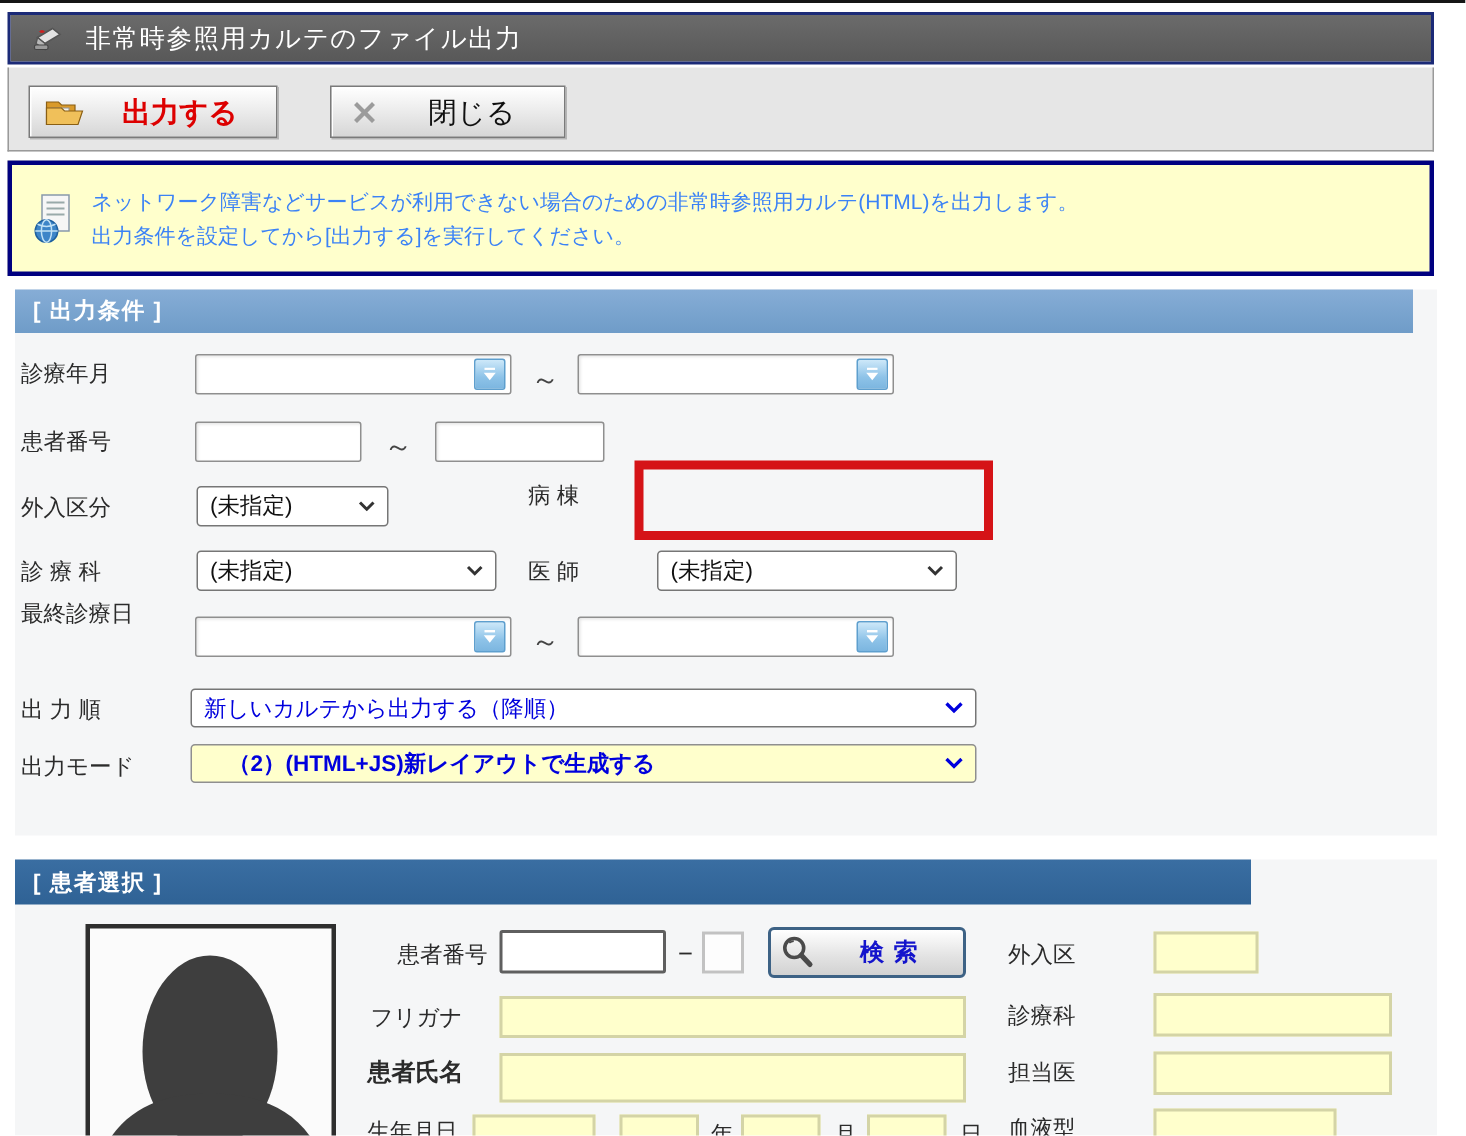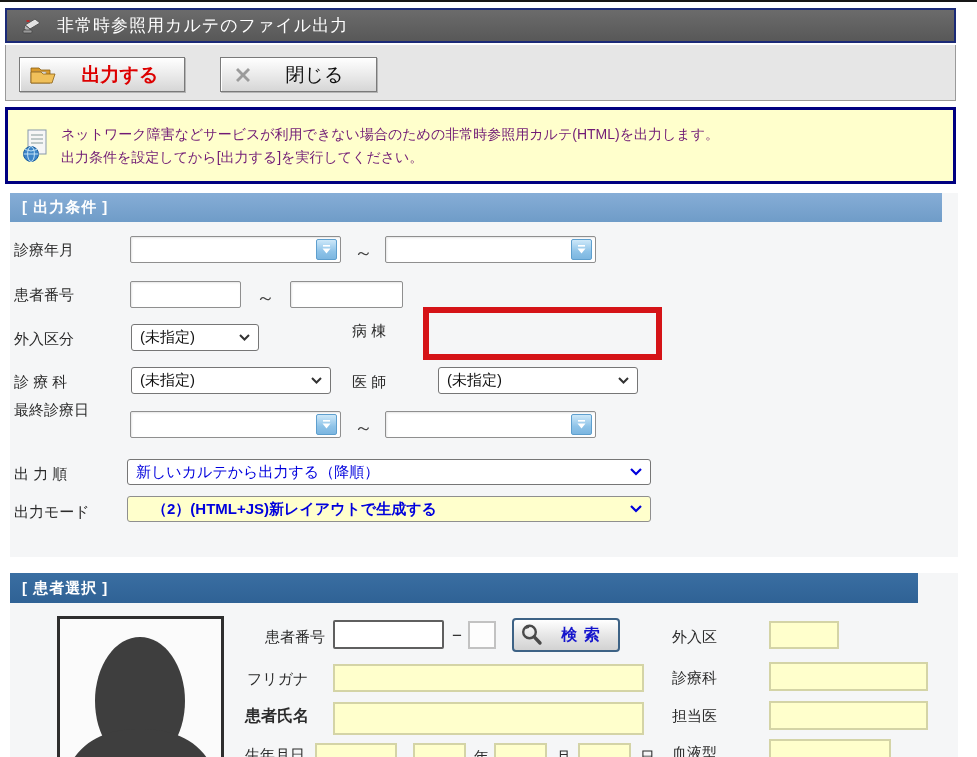--- a/index.html
+++ b/index.html
@@ -18,21 +18,21 @@
              border-left:1px solid #9a9a9a; border-right:1px solid #9a9a9a; border-bottom:1px solid #9a9a9a; }
   .tbtn { position:absolute; display:flex; align-items:center; cursor:pointer;
           background:linear-gradient(#ffffff,#e9e9e9 55%,#d6d6d6); border:1px solid #7a7a7a;
           box-shadow:inset 1px 1px 0 #fff, 1px 1px 0 #b5b5b5; font-family:inherit; }
   .tbtn .blab { flex:1; text-align:center; font-size:19px; font-weight:bold; }
   .red { color:#dd0000; }
   .blk { color:#101010; }
 
   .notice { left:5px; top:107px; width:951px; height:77px; background:#ffffcc; border:3px solid #000080;
             display:flex; align-items:center; }
-  .notice .ntext { font-size:14px; color:#701a75; line-height:23px; margin-left:12px; }
+  .notice .ntext { font-size:14px; color:#3b82f6; line-height:23px; margin-left:12px; }
   .nicon { margin-left:14px; display:flex; flex:0 0 auto; }
 
   .sec-bg { background:#f5f6f7; }
   .sechdr { height:29px; color:#fff; font-size:15px; font-weight:bold; display:flex; align-items:center;
             padding-left:12px; letter-spacing:1px; }
   .hdr1 { background:linear-gradient(#86add6,#6f9cc8); }
   .hdr2 { background:linear-gradient(#3a6ea2,#2f6295); }
 
   .lbl { font-size:15px; color:#2b2b2b; white-space:pre; line-height:18px; }
   .winp { background:#fff; border:1px solid #8f8f8f; border-radius:2px;
@@ -44,21 +44,21 @@
   .tilde { font-size:19px; color:#444; }
   .sel { background:#fff; border:1px solid #767676; border-radius:3px; display:flex; align-items:center;
          justify-content:space-between; padding:0 8px; font-size:15px; color:#111; cursor:pointer; }
   .sel .sv { white-space:pre; }
   .bluesel { color:#0000dd; }
   .modesel { background:#ffffcc; border:1px solid #8f8f8f; font-weight:bold; }
   .ylw { background:#ffffcc; border:2px solid #d4d4a6; }
   .redbox { border:6px solid #d51317; background:transparent; }
 
   .avatar { left:57px; top:616px; width:167px; height:145px; background:#fbfbfb; border:3px solid #2e2e2e; overflow:hidden; }
-  .search { left:512px; top:618px; width:108px; height:34px; display:flex; align-items:center; cursor:pointer;
+  .search { left:512px; top:618px; width:132px; height:34px; display:flex; align-items:center; cursor:pointer;
             background:linear-gradient(#ffffff,#e2e2e2 60%,#d2d2d2); border:2px solid #3d6285; border-radius:4px;
             font-family:inherit; }
   .search .slab { flex:1; text-align:center; font-size:16px; font-weight:bold; color:#1414cc; letter-spacing:1px; }
   .bold { font-weight:bold; }
 </style>
 </head>
 <body>
 
 <div class="page">
 
@@ -204,21 +204,21 @@
 
   <span class="abs lbl" style="left:14px; top:503px;">出力モード</span>
   <div class="abs sel bluesel modesel" style="left:127px; top:496px; width:524px; height:26px; padding-left:24px;">
     <span class="sv">（2）(HTML+JS)新レイアウトで生成する</span>
     <svg width="12" height="8" viewBox="0 0 12 8">
         <polyline points="1,1 6,6 11,1" fill="none" stroke="#0000dd" stroke-width="2.2"></polyline>
       </svg>
   </div>
 
   <div class="abs sec-bg" style="left:10px; top:573px; width:948px; height:184px;">
-    <div class="sechdr hdr2" style="width:908px; height:30px;">[ 患者選択 ]</div>
+    <div class="sechdr hdr2" style="width:824px; height:30px;">[ 患者選択 ]</div>
   </div>
 
   <div class="abs avatar">
     <svg width="161" height="139" viewBox="0 0 161 139" preserveAspectRatio="none">
       <ellipse cx="80" cy="82" rx="45" ry="64" fill="#3e3e3e"></ellipse>
       <path d="M14,139 C30,116 55,110 80,110 C105,110 131,116 147,139 Z" fill="#3e3e3e"></path>
     </svg>
   </div>
 
   <span class="abs lbl" style="left:265px; top:628px;">患者番号</span>

